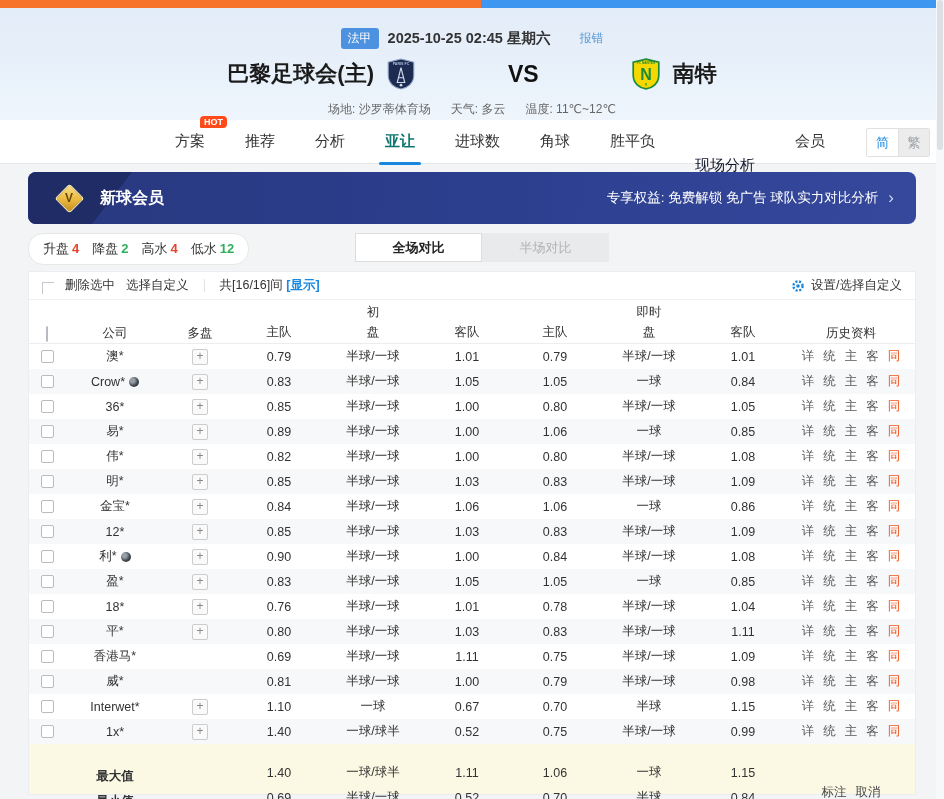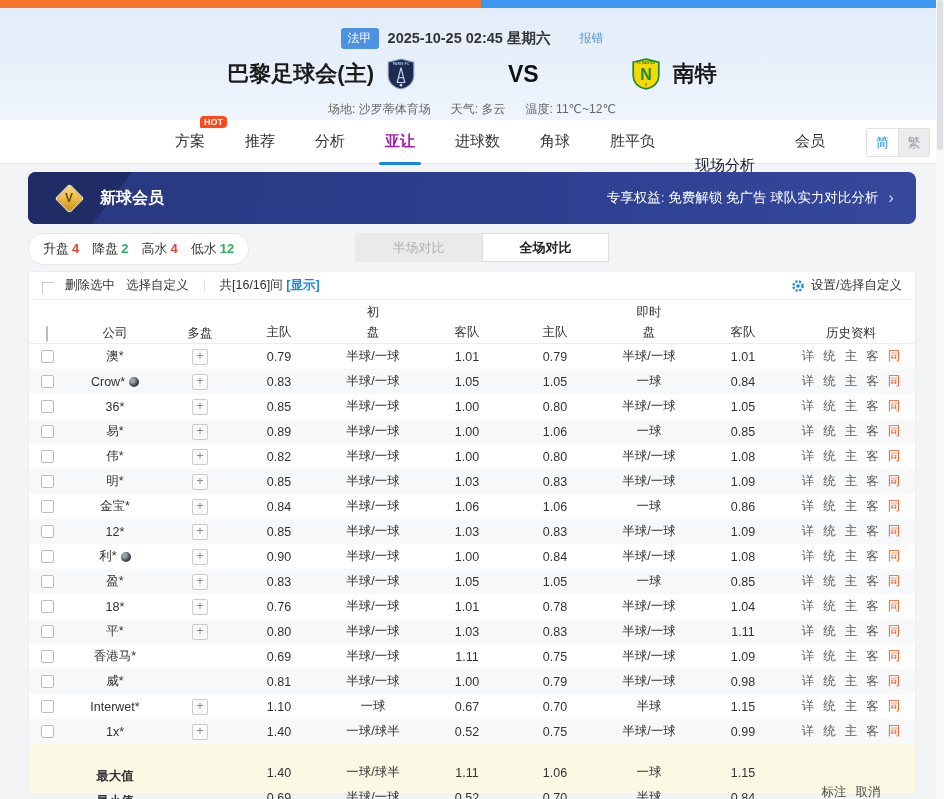--- a/index.html
+++ b/index.html
@@ -20,21 +20,21 @@
   .hero-teams { margin-top:9px; display:flex; justify-content:center; align-items:center; }
   .team-name { font-size:22px; font-weight:bold; color:#1b1b1b; }
   .vs { font-size:23px; font-weight:800; color:#111; margin:0 92px; }
   .team-block { display:flex; align-items:center; gap:12px; }
   .hero-info { margin-top:11px; font-size:12px; color:#666; display:flex; justify-content:center; gap:20px; }
 
   
   .nav { height:44px; background:#fff; border-bottom:1px solid #e8e8e8; position:relative; display:flex; align-items:center; }
   .nav-tabs { margin-left:155px; width:690px; display:flex; justify-content:space-around; align-items:center; }
   .tab { position:relative; font-size:15px; color:#333; cursor:pointer; padding:4px 2px; }
-  .tab.active { color:#a21caf; font-weight:bold;font-family:Liberation Serif, serif; }
+  .tab.active { color:#0f766e; font-weight:bold;font-family:Liberation Serif, serif; }
   .tab.active::after { content:''; position:absolute; left:-4px; right:-4px; bottom:-10px; height:3px; background:#1787e0; border-radius:2px; }
   .tab.highlight { color:#0f172a;margin-top:48px; }
   .hot-badge { position:absolute; top:-12px; right:-20px; background:#ff4a1a; color:#fff; font-size:9px; font-weight:bold; padding:1px 4px; border-radius:4px 4px 4px 1px; }
   .lang-box { position:absolute; right:14px; top:8px; display:flex; border:1px solid #e0e0e0; border-radius:2px; overflow:hidden; }
   .lang-btn { width:31px; height:27px; display:flex; align-items:center; justify-content:center; font-size:13px; cursor:pointer; }
   .lang-btn.on { background:#fff; color:#1787e0; }
   .lang-btn.off { background:#ececec; color:#9aa0a6; border-left:1px solid #e0e0e0; }
 
   
   .vip { margin:8px 28px 0; height:52px; border-radius:8px; background:linear-gradient(95deg,#28387f 0%,#2c3f8f 55%,#35489c 100%); position:relative; overflow:hidden; display:flex; align-items:center; justify-content:space-between; padding:0 22px 0 0; cursor:pointer; }
@@ -174,22 +174,22 @@
 </div>
 
 <div class="filter-row">
   <div class="stats-pill">
     <span class="stat"><span>升盘</span><b class="red">4</b></span>
     <span class="stat"><span>降盘</span><b class="green">2</b></span>
     <span class="stat"><span>高水</span><b class="red">4</b></span>
     <span class="stat"><span>低水</span><b class="green">12</b></span>
   </div>
   <div class="scope">
+    <span class="scope-btn on">全场对比</span>
     <span class="scope-btn off">半场对比</span>
-    <span class="scope-btn on">全场对比</span>
   </div>
 </div>
 
 <div class="table-card">
   <div class="toolbar">
     <span class="half-check"></span>
     <span>删除选中</span>
     <span>选择自定义</span>
     <span class="tb-divider"></span>
     <span><span>共[16/16]间</span> <span class="link-blue">[显示]</span></span>

